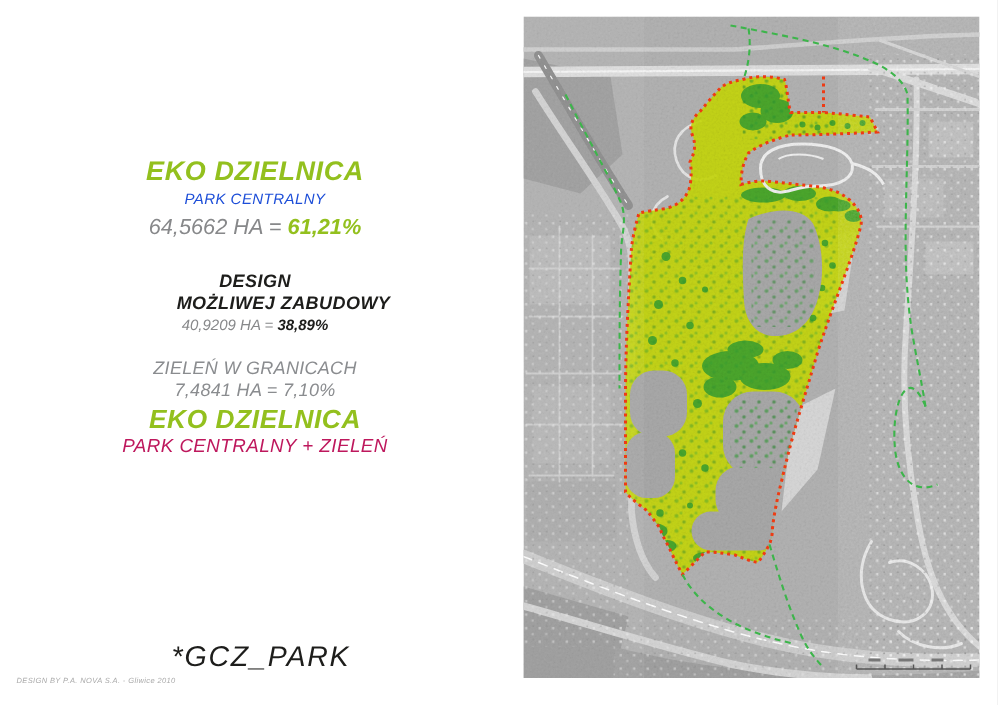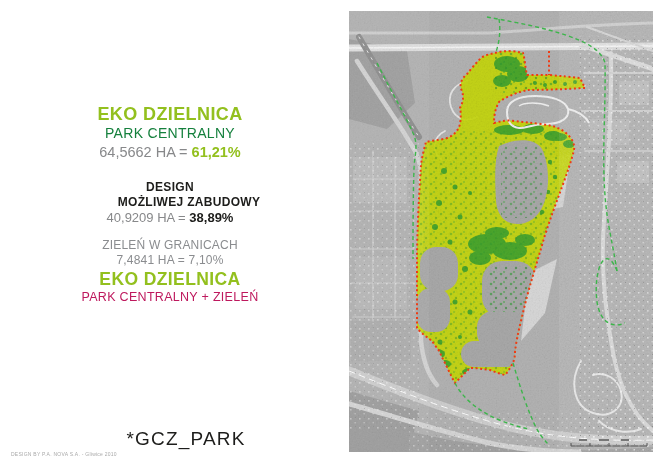--- a/index.html
+++ b/index.html
@@ -1,36 +1,36 @@
 <!DOCTYPE html>
 <html><head>
 <meta charset="utf-8">
 <style>
   html,body{margin:0;padding:0;background:#e9e9e9;}
   .page{position:relative;width:665px;height:470px;background:#ffffff;overflow:hidden;
         font-family:"Liberation Sans","DejaVu Sans",sans-serif;}
   
-  .panel{position:absolute;left:0;top:0;width:340px;height:470px;text-align:center;}
+  .panel{position:absolute;left:0;top:0;width:340px;height:470px;text-align:center;font-style:italic;}
   .stack{padding-top:104px;}
   .stack div{white-space:nowrap;}
   .t1{font-size:18px;font-weight:700;line-height:20px;color:#93c01e;letter-spacing:.4px;}
   .n1{font-size:14.5px;line-height:20px;color:#87888a;}
-  .t2{font-size:14px;line-height:19px;color:#15803d;letter-spacing:.3px;}
+  .t2{font-size:10px;line-height:19px;color:#1d4ed8;letter-spacing:.3px;}
   .n2{font-size:14.5px;line-height:19px;color:#87888a;}
   .h1{font-size:12px;font-weight:700;line-height:15px;color:#1d1d1b;margin-top:18px;letter-spacing:.3px;}
   .h2{font-size:12px;font-weight:700;line-height:15px;color:#1d1d1b;letter-spacing:.3px;padding-left:38px;}
-  .n3{font-size:13px;line-height:15px;color:#87888a;}
+  .n3{font-size:10px;line-height:15px;color:#87888a;}
   .g1{font-size:12px;line-height:14.5px;color:#8a8c8f;margin-top:13px;letter-spacing:.2px;}
   .g2,.g3{font-size:12px;line-height:14.5px;color:#8a8c8f;letter-spacing:.2px;}
   .t3{font-size:17.5px;font-weight:700;line-height:20px;color:#93c01e;letter-spacing:.4px;margin-top:2px;}
   .t4{font-size:12.5px;line-height:16px;color:#be185d;letter-spacing:.3px;}
   .n4{font-size:12.5px;line-height:16px;color:#87888a;}
   .pct-green{font-weight:700;color:#93c01e;}
   .pct-dark{font-weight:700;color:#1d1d1b;}
-  .gcz{position:absolute;left:16px;top:428px;width:340px;text-align:center;
+  .gcz{position:absolute;left:4px;top:428px;width:340px;text-align:center;
        font-size:19px;font-weight:400;color:#1d1d1b;letter-spacing:1.2px;}
   .credit{position:absolute;left:11px;top:451px;font-size:5px;color:#a9a9a9;letter-spacing:.25px;}
   
   .map{position:absolute;left:349px;top:11px;width:304px;height:441px;}
   .map svg{display:block;width:304px;height:441px;}
 </style>
 </head>
 <body>
 
 <div class="page">

